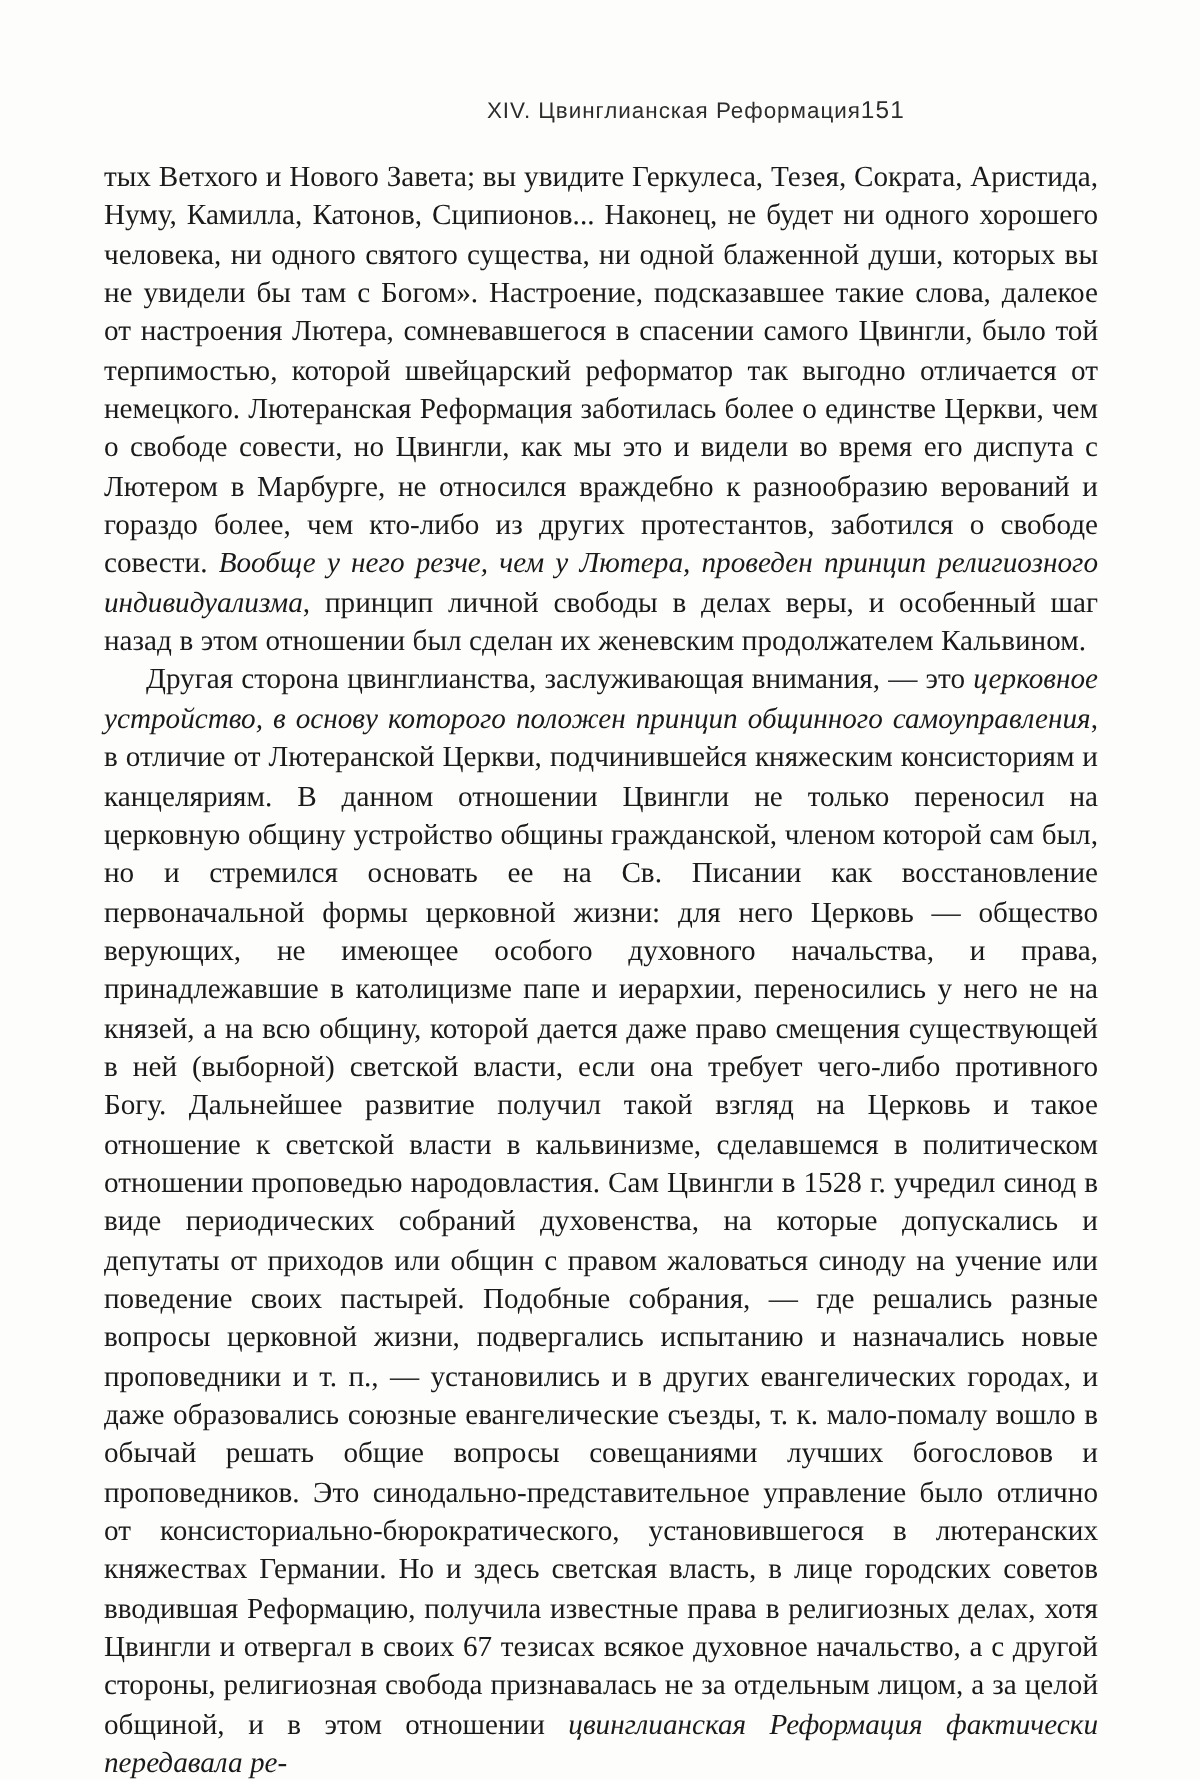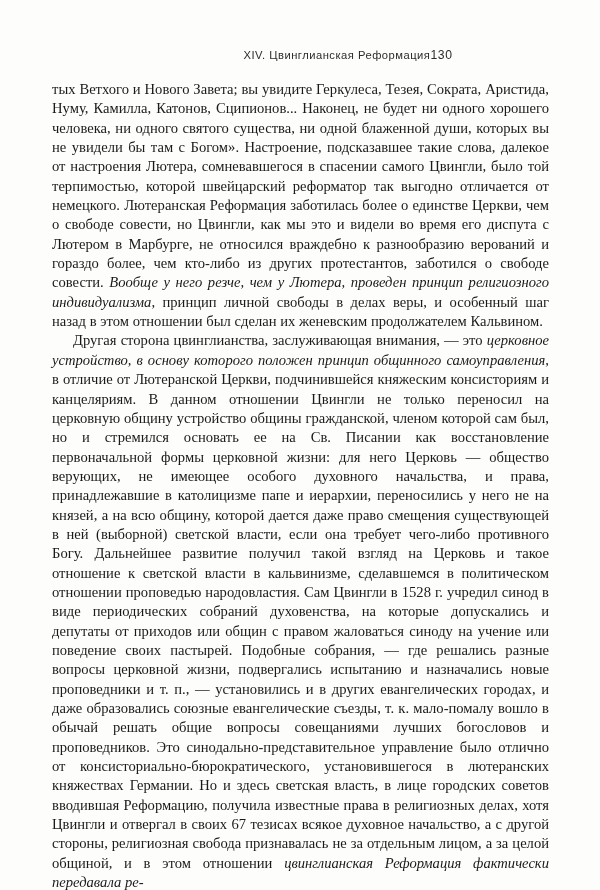--- a/index.html
+++ b/index.html
@@ -78,21 +78,21 @@
   .para em {
   }
 </style>
 </head>
 <body style="background: rgb(253, 253, 252); color: rgb(26, 26, 26);">
 
 <div class="page">
 
   <div class="running-head">
     <span class="chapter-title">XIV. Цвинглианская Реформация</span>
-    <span class="folio">130</span>
+    <span class="folio">151</span>
   </div>
 
   <div class="text-block">
     <p class="para"><span>тых Ветхого и Нового Завета; вы увидите Геркулеса, Тезея, Сократа, Аристида, Нуму, Камилла, Катонов, Сципионов... Наконец, не будет ни одного хорошего человека, ни одного святого существа, ни одной блаженной души, которых вы не увидели бы там с Богом». Настроение, подсказавшее такие слова, далекое от настроения Лютера, сомневавшегося в спасении самого Цвингли, было той терпимостью, которой швейцарский реформатор так выгодно отличается от немецкого. Лютеранская Реформация заботилась более о единстве Церкви, чем о свободе совести, но Цвингли, как мы это и видели во время его диспута с Лютером в Марбурге, не относился враждебно к разнообразию верований и гораздо более, чем кто-либо из других протестантов, заботился о свободе совести. </span><i>Вообще у него резче, чем у Лютера, проведен принцип религиозного индивидуализма</i><span>, принцип личной свободы в делах веры, и особенный шаг назад в этом отношении был сделан их женевским продолжателем Кальвином.</span></p>
     <p class="para indented"><span>Другая сторона цвинглианства, заслуживающая внимания, — это </span><i>церковное устройство, в основу которого положен принцип общинного самоуправления</i><span>, в отличие от Лютеранской Церкви, подчинившейся княжеским консисториям и канцеляриям. В данном отношении Цвингли не только переносил на церковную общину устройство общины гражданской, членом которой сам был, но и стремился основать ее на Св. Писании как восстановление первоначальной формы церковной жизни: для него Церковь — общество верующих, не имеющее особого духовного начальства, и права, принадлежавшие в католицизме папе и иерархии, переносились у него не на князей, а на всю общину, которой дается даже право смещения существующей в ней (выборной) светской власти, если она требует чего-либо противного Богу. Дальнейшее развитие получил такой взгляд на Церковь и такое отношение к светской власти в кальвинизме, сделавшемся в политическом отношении проповедью народовластия. Сам Цвингли в 1528 г. учредил синод в виде периодических собраний духовенства, на которые допускались и депутаты от приходов или общин с правом жаловаться синоду на учение или поведение своих пастырей. Подобные собрания, — где решались разные вопросы церковной жизни, подвергались испытанию и назначались новые проповедники и т. п., — установились и в других евангелических городах, и даже образовались союзные евангелические съезды, т. к. мало-помалу вошло в обычай решать общие вопросы совещаниями лучших богословов и проповедников. Это синодально-представительное управление было отлично от консисториально-бюрократического, установившегося в лютеранских княжествах Германии. Но и здесь светская власть, в лице городских советов вводившая Реформацию, получила известные права в религиозных делах, хотя Цвингли и отвергал в своих 67 тезисах всякое духовное начальство, а с другой стороны, религиозная свобода признавалась не за отдельным лицом, а за целой общиной, и в этом отношении </span><i>цвинглианская Реформация фактически передавала ре-</i></p>
   </div>
 
 </div>
 
 </body></html>

